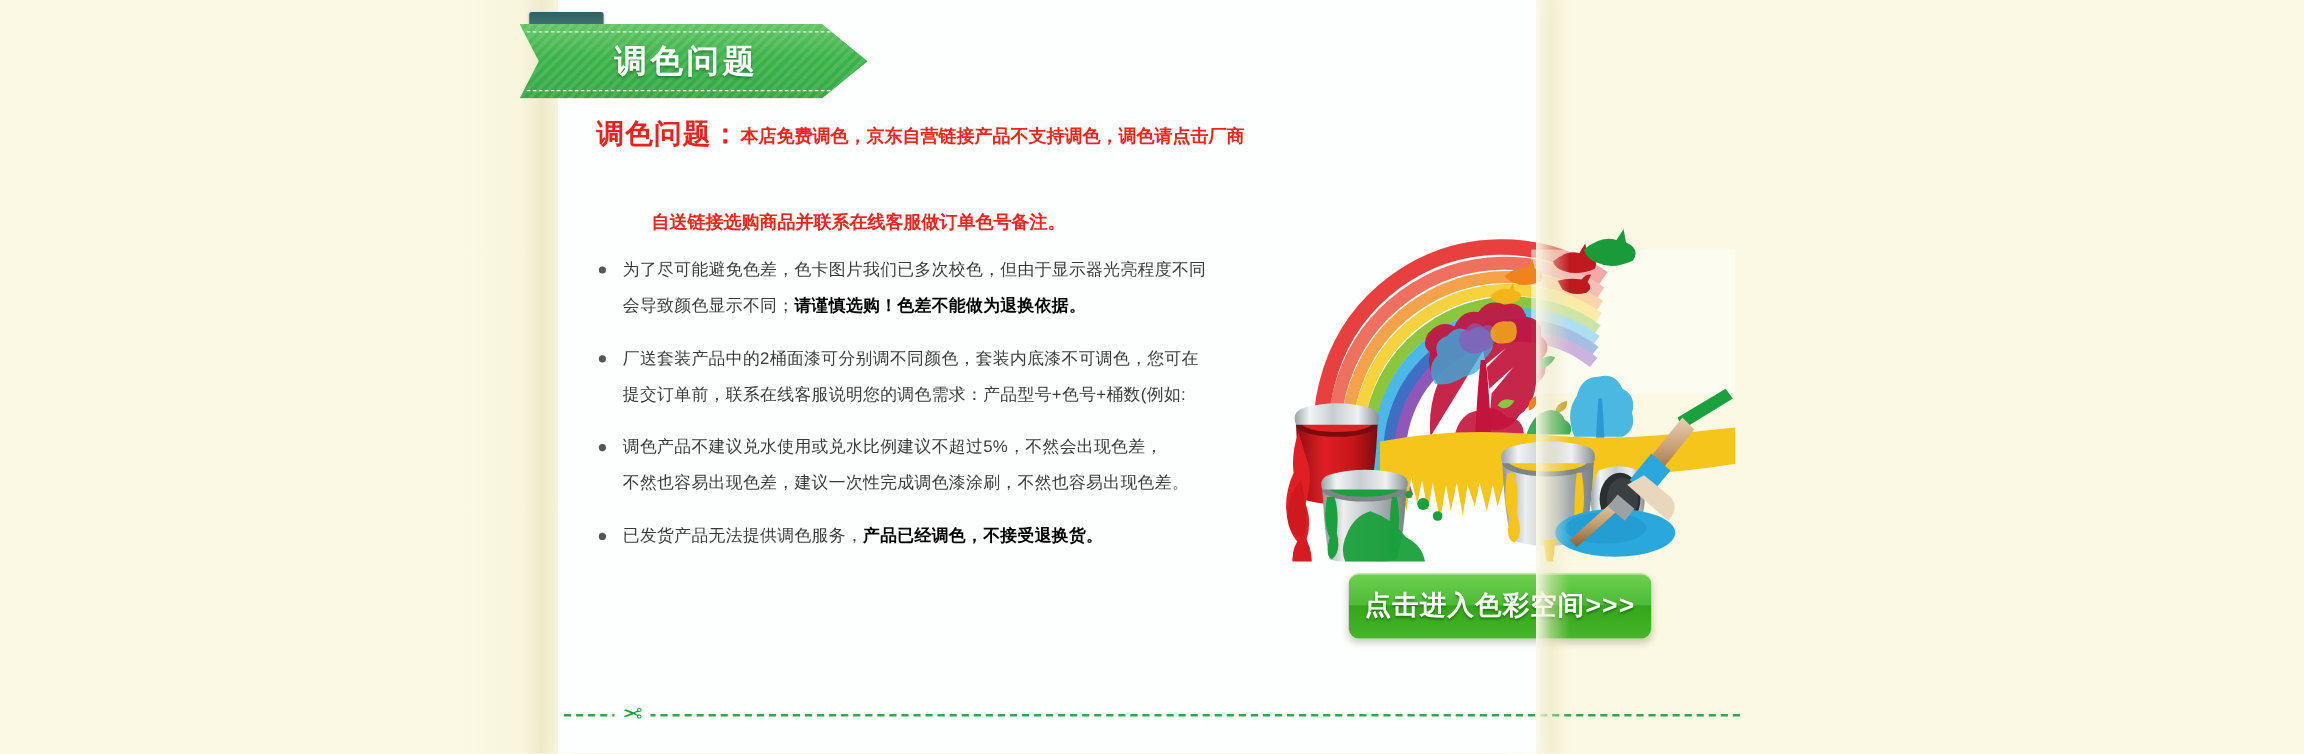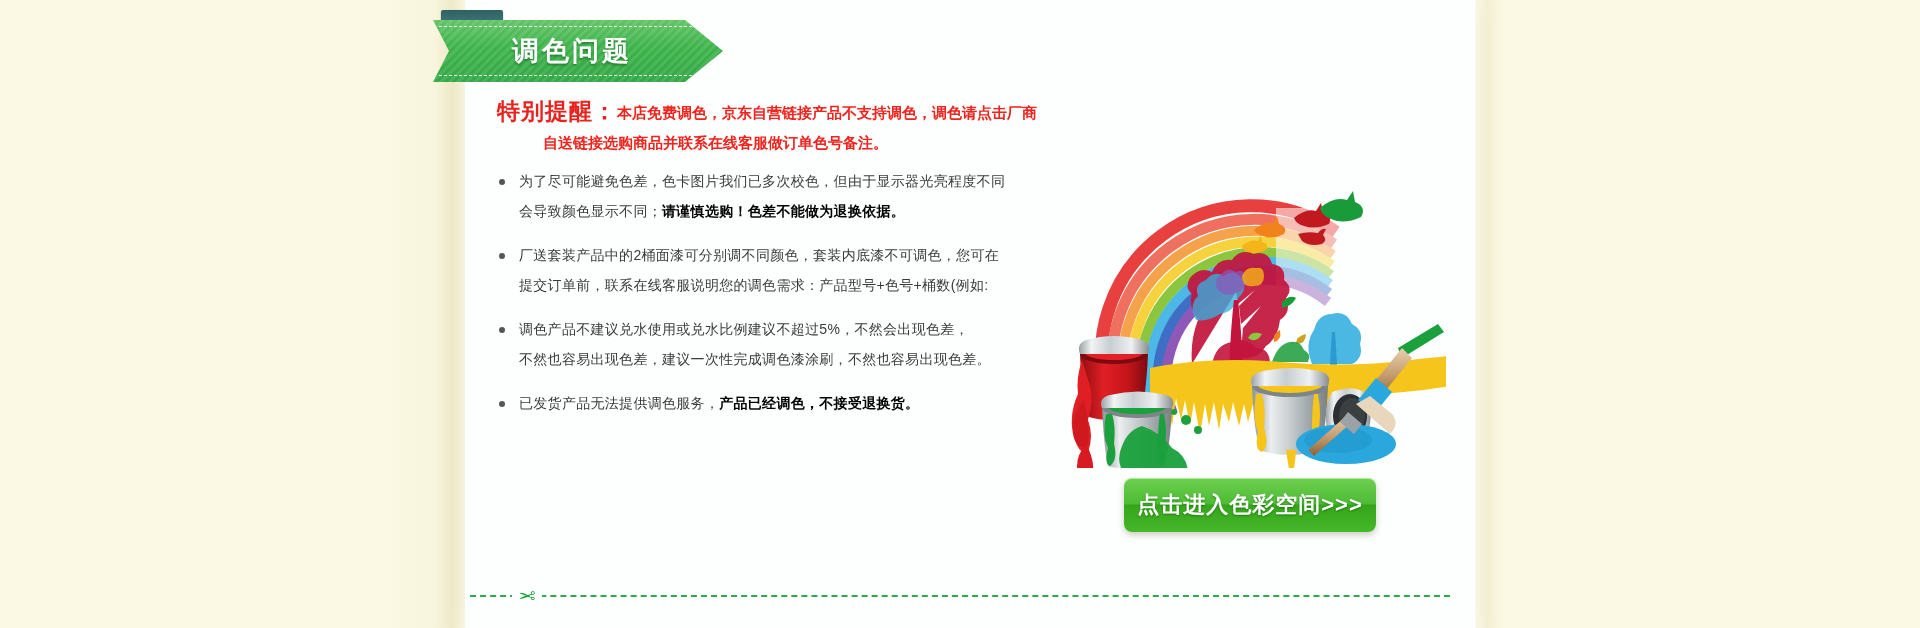--- a/index.html
+++ b/index.html
@@ -9,21 +9,21 @@
     background:#fbf8e3;
     position:relative;
   }
   
   .page-bg{
     position:absolute;inset:0;
     background:linear-gradient(to right,#fbf8e3 0%,#fbf8e3 20%,#f7f4dc 24%,#fbf9e6 27%,#fbf8e3 30%);
   }
   
   .sheet{
-    position:absolute;left:465px;top:0;width:1010px;height:628px;
+    position:absolute;left:465px;top:0;width:815px;height:628px;
     background:#fdfffe;
     box-shadow:-10px 0 18px -8px rgba(120,110,60,.18), 10px 0 18px -8px rgba(120,110,60,.18);
   }
   .sheet:before{
     content:"";position:absolute;left:-30px;top:0;width:30px;height:100%;
     background:linear-gradient(to right,rgba(236,230,196,0) 0%,rgba(232,226,186,.55) 55%,rgba(248,246,225,.9) 100%);
   }
   .sheet:after{
     content:"";position:absolute;right:-28px;top:0;width:28px;height:100%;
     background:linear-gradient(to right,rgba(250,248,232,.95) 0%,rgba(236,231,196,.5) 45%,rgba(236,230,196,0) 100%);
@@ -68,21 +68,21 @@
 
   
   .content{position:absolute;left:497px;top:96px;width:560px;}
 
   .notice{margin:0 0 8px 0;line-height:30px;}
   .notice .lead{
     color:#e8221c;font-size:23px;font-weight:bold;letter-spacing:1px;
     vertical-align:-1px;
   }
   .notice .body{color:#f0231d;font-size:15px;font-weight:bold;}
-  .notice .l2{display:block;padding-left:46px;color:#f0231d;font-size:15px;font-weight:bold;}
+  .notice .l2{display:block;padding-left:46px;color:#f0231d;font-size:15px;font-weight:bold;margin-top:42px;}
 
   ul.points{list-style:none;margin:0;padding:0;}
   ul.points li{
     position:relative;padding-left:22px;margin:0 0 14px 0;
     font-size:14px;color:#3a3a3a;line-height:30px;letter-spacing:.3px;
   }
   ul.points li:before{
     content:"";position:absolute;left:2px;top:13px;
     width:6px;height:6px;border-radius:50%;background:#555;
   }
@@ -126,21 +126,21 @@
   <div class="ribbon-wrap" style="left:-32px;top:8px;">
     <div class="ribbon-tail"></div>
     <div class="ribbon"></div>
     <div class="ribbon-inner"></div>
     <div class="ribbon-title">调色问题</div>
   </div>
 
   <div class="content" style="left:32px;top:96px;">
 
     <p class="notice">
-      <span class="lead">特别提醒：</span><span class="body">本店免费调色，京东自营链接产品不支持调色，调色请点击厂商</span>
+      <span class="lead">调色问题：</span><span class="body">本店免费调色，京东自营链接产品不支持调色，调色请点击厂商</span>
       <span class="l2">自送链接选购商品并联系在线客服做订单色号备注。</span>
     </p>
 
     <ul class="points">
 
       <li>
         <span>为了尽可能避免色差，色卡图片我们已多次校色，但由于显示器光亮程度不同</span><br>
         <span>会导致颜色显示不同；</span><span class="red">请谨慎选购！色差不能做为退换依据。</span>
       </li>
 

